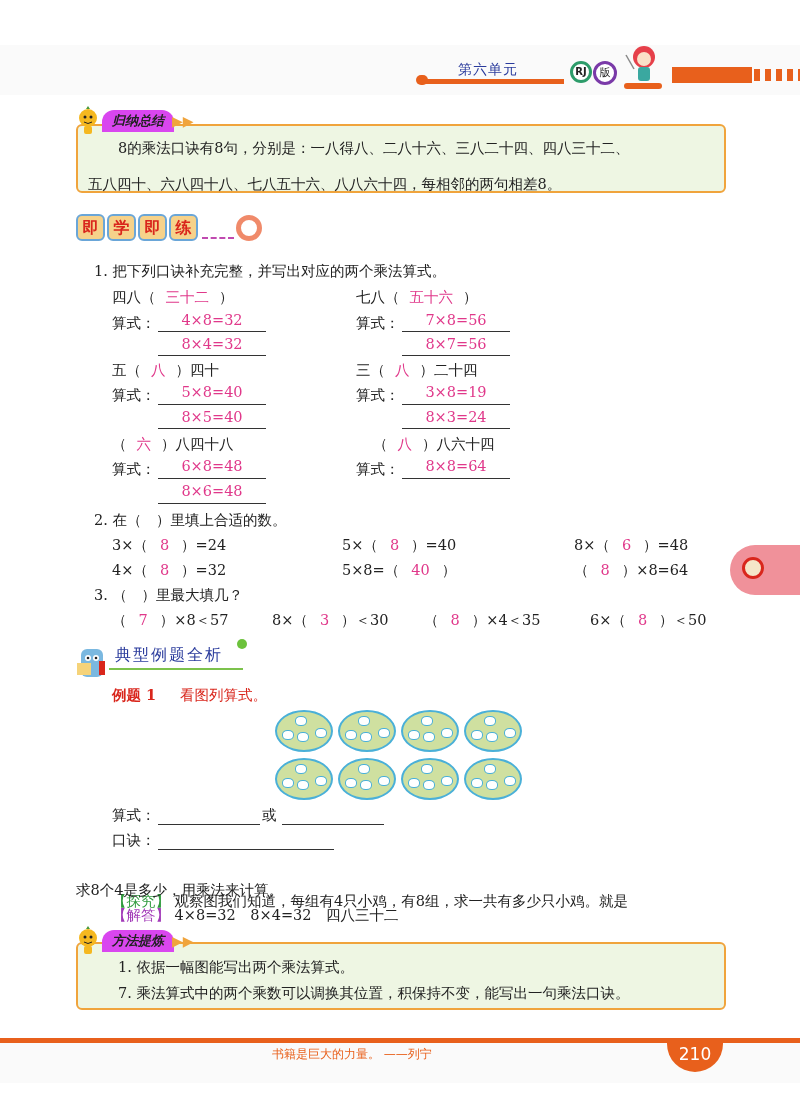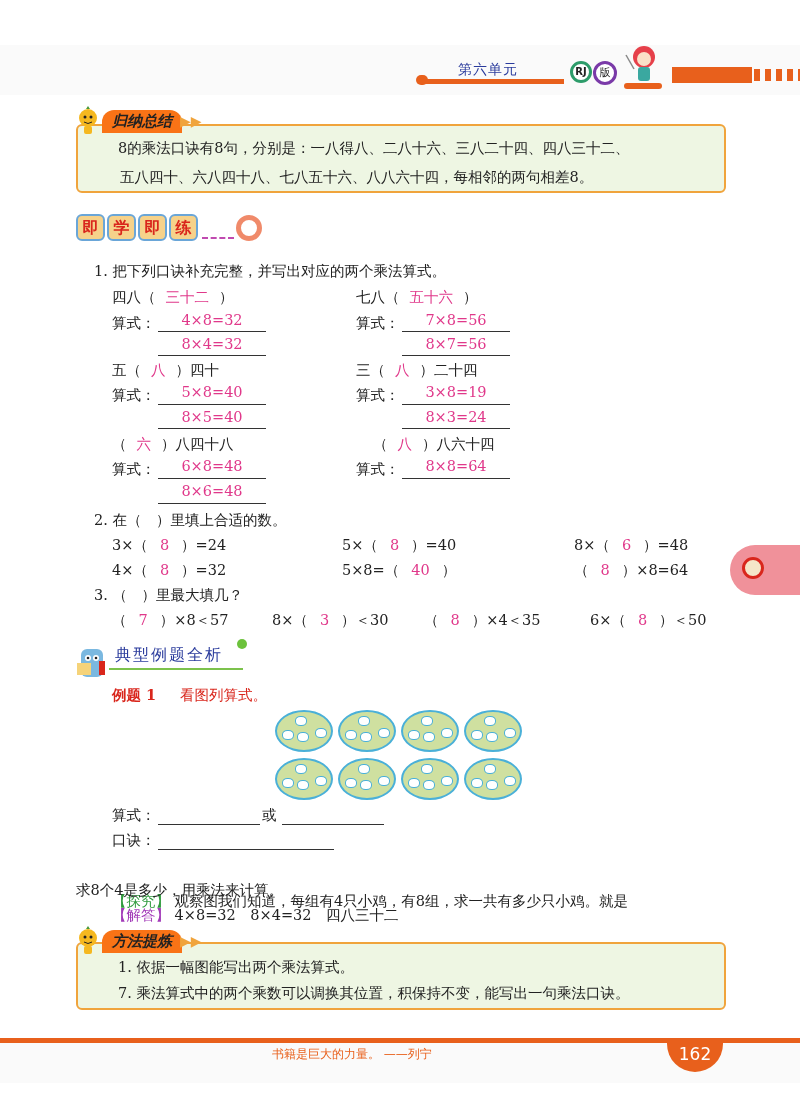--- a/index.html
+++ b/index.html
@@ -14,21 +14,21 @@
   .badge-rj { position: absolute; left: 160px; top: 6px; width: 22px; height: 22px; border-radius: 50%; border: 3px solid #2d9c6a; font-family: "DejaVu Sans", sans-serif; font-size: 10px; font-weight: bold; text-align: center; line-height: 16px; color: #222; background:#fff; }
   .badge-ban { position: absolute; left: 183px; top: 6px; width: 24px; height: 24px; border-radius: 50%; border: 3px solid #7a3aa8; font-family: "DejaVu Sans", sans-serif; font-size: 11px; text-align: center; line-height: 18px; color: #222; background:#fff; }
   .girl { position: absolute; left: 210px; top: -12px; width: 44px; height: 50px; }
   .hdr-bar { position: absolute; left: 262px; top: 12px; width: 80px; height: 16px; background: #e8601c; }
   .hdr-checks { position: absolute; left: 344px; top: 14px; width: 46px; height: 12px;
     background: repeating-linear-gradient(90deg, #e8601c 0 6px, transparent 6px 11px); }
 
   .box { position: absolute; background: #eef6e3; border: 2px solid #f0a43c; border-radius: 6px; }
   .box-tag { position: absolute; display: flex; align-items: center; }
   .tag-mascot { width: 28px; height: 30px; }
-  .tag-label { background: #f97316; border-radius: 12px 12px 0 0; padding: 2px 10px; font-family: "DejaVu Sans", sans-serif; font-style: italic; font-weight: bold; font-size: 15px; color: #222; }
+  .tag-label { background: #d946ef; border-radius: 12px 12px 0 0; padding: 2px 10px; font-family: "DejaVu Sans", sans-serif; font-style: italic; font-weight: bold; font-size: 13px; color: #222; }
   .tag-arrow { color: #f0a43c; font-size: 14px; font-family: "DejaVu Sans", sans-serif; margin-left: -2px; }
 
   .box-text { position: absolute; font-size: 14.5px; line-height: 28px; color: #222; }
 
   .section-title { position: absolute; display: flex; align-items: center; }
   .pill { display: inline-block; width: 29px; height: 27px; border-radius: 6px; background: #f6d28a; border: 2px solid #6aa6d8; color: #d9261c; font-weight: bold; font-size: 16px; text-align: center; line-height: 23px; margin-right: 2px; }
   .dashes { width: 32px; border-bottom: 2px dashed #c04ab0; margin-left: 2px; margin-top: 20px; }
   .flower { width: 26px; height: 26px; border-radius: 50%; border: 5px solid #f08a6a; margin-left: 2px; }
 
   .q { position: absolute; font-size: 14.5px; color: #222; white-space: nowrap; }
@@ -85,21 +85,21 @@
     <circle cx="11" cy="11" r="1.5" fill="#222"></circle>
       <circle cx="17" cy="11" r="1.5" fill="#222"></circle>
     <path d="M10 16 Q14 19 18 16" stroke="#222" fill="none"></path>
     <rect x="10" y="20" width="8" height="8" rx="2" fill="#f5b820"></rect>
     <path d="M12 3 l2 -3 l2 3" fill="#4a9a3a"></path>
   </svg>
   <span class="tag-label">归纳总结</span>
   <span class="tag-arrow">▶▶</span>
 </div>
 <div class="box-text" style="left:118px; top:134px;">8的乘法口诀有8句，分别是：一八得八、二八十六、三八二十四、四八三十二、</div>
-<div class="box-text" style="left:88px; top:163px;margin-left:32px;">五八四十、六八四十八、七八五十六、八八六十四，每相邻的两句相差8。</div>
+<div class="box-text" style="left:88px; top:170px;">五八四十、六八四十八、七八五十六、八八六十四，每相邻的两句相差8。</div>
 
 <div class="section-title" style="left:76px; top:214px;">
   <span class="pill">即</span>
   <span class="pill">学</span>
   <span class="pill">即</span>
   <span class="pill">练</span>
   <span class="dashes"></span>
   <span class="flower"></span>
 </div>
 
@@ -264,13 +264,13 @@
   </svg>
   <span class="tag-label">方法提炼</span>
   <span class="tag-arrow">▶▶</span>
 </div>
 <div class="box-text" style="left:118px; top:955px; line-height:24px;">1. 依据一幅图能写出两个乘法算式。</div>
 <div class="box-text" style="left:118px; top:981px; line-height:24px;">7. 乘法算式中的两个乘数可以调换其位置，积保持不变，能写出一句乘法口诀。</div>
 
 <div class="footer-band"></div>
 <div class="footer-line"></div>
 <div class="footer-quote">书籍是巨大的力量。 ——列宁</div>
-<div class="page-num">162</div>
+<div class="page-num">210</div>
 
 </body></html>

